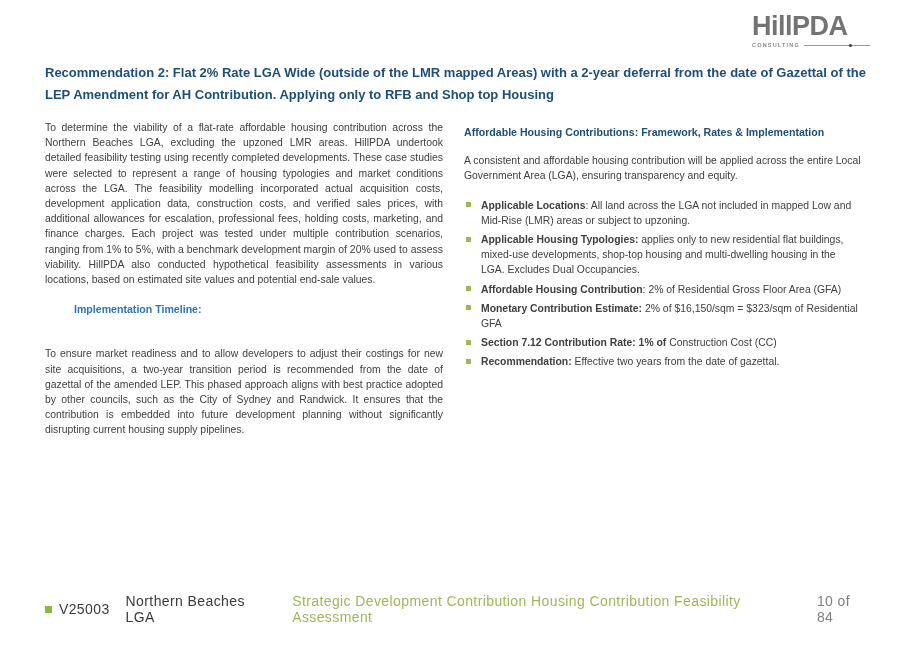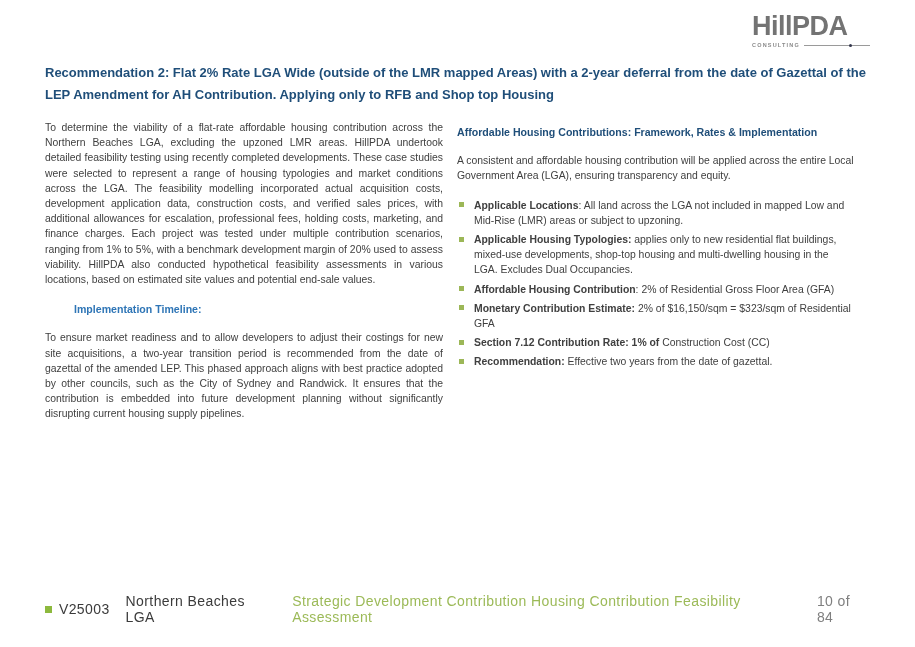--- a/index.html
+++ b/index.html
@@ -60,32 +60,32 @@
     margin-top: 10px;
     color: #1f4e79;
     font-size: 13px;
     font-weight: 700;
     line-height: 21.5px;
   }
 
   
   .columns {
     display: flex;
-    gap: 14px;
+    gap: 21px;
     margin-top: 15px;
   }
   .col { width: 398px; color: #404040; font-size: 10.4px; line-height: 15.2px; }
 
   .col-left p.body-par { text-align: justify; }
   .left-subheading {
     color: #2e75b6;
     font-weight: 700;
     font-size: 10.6px;
     margin-top: 15px;
-    margin-bottom: 13px;
+    margin-bottom: 29px;
     padding-left: 29px;
   }
 
   .right-heading {
     color: #1f4e79;
     font-weight: 700;
     font-size: 10.6px;
     margin-top: 5px;
     margin-bottom: 13px;
   }

